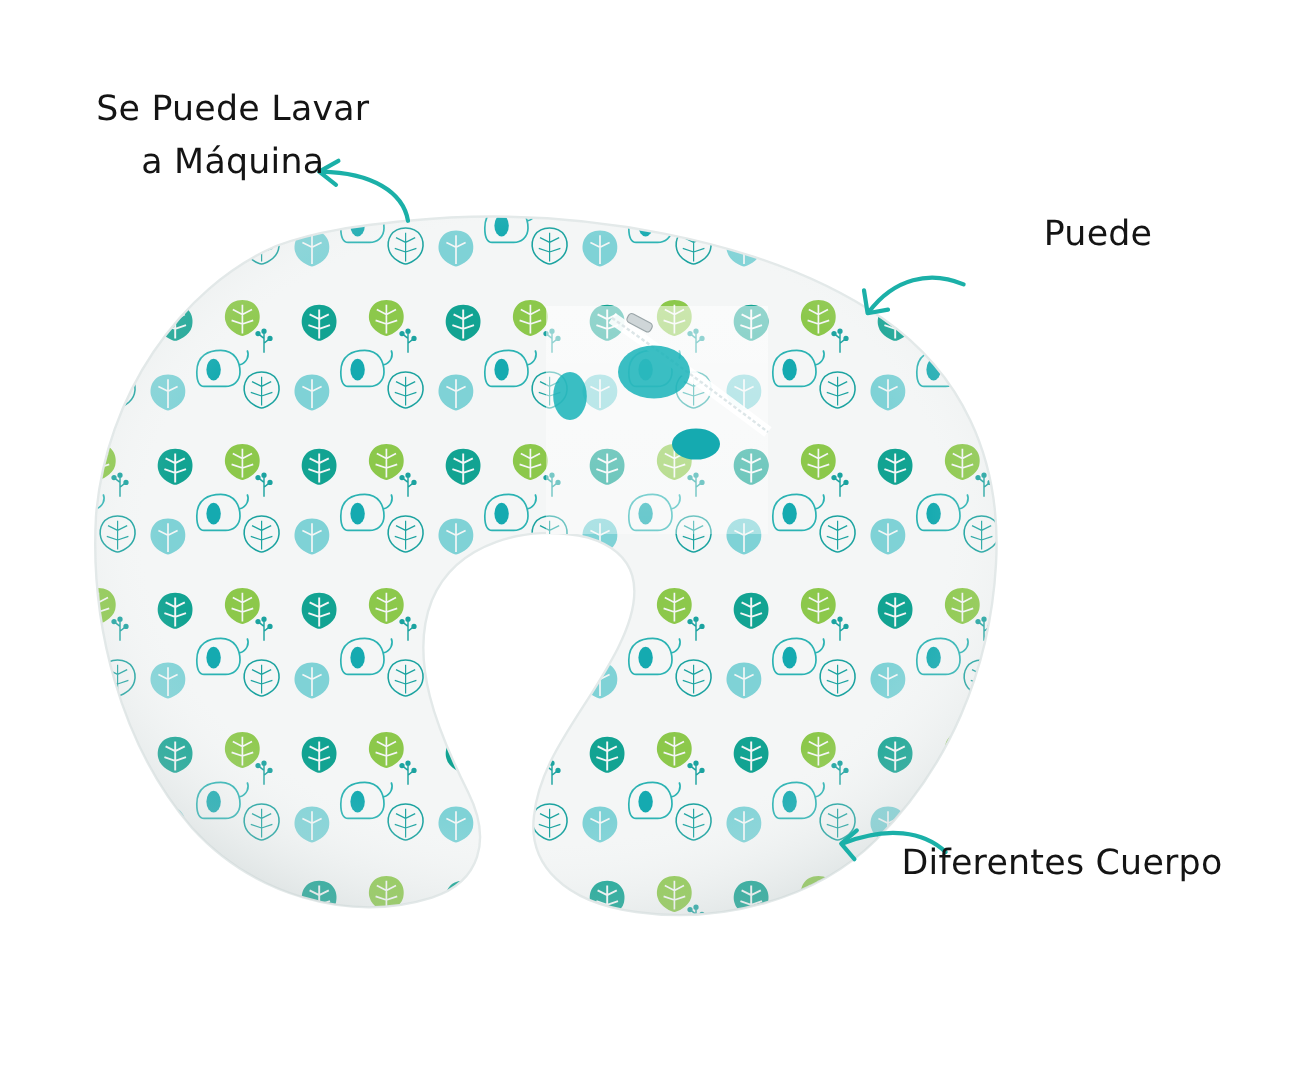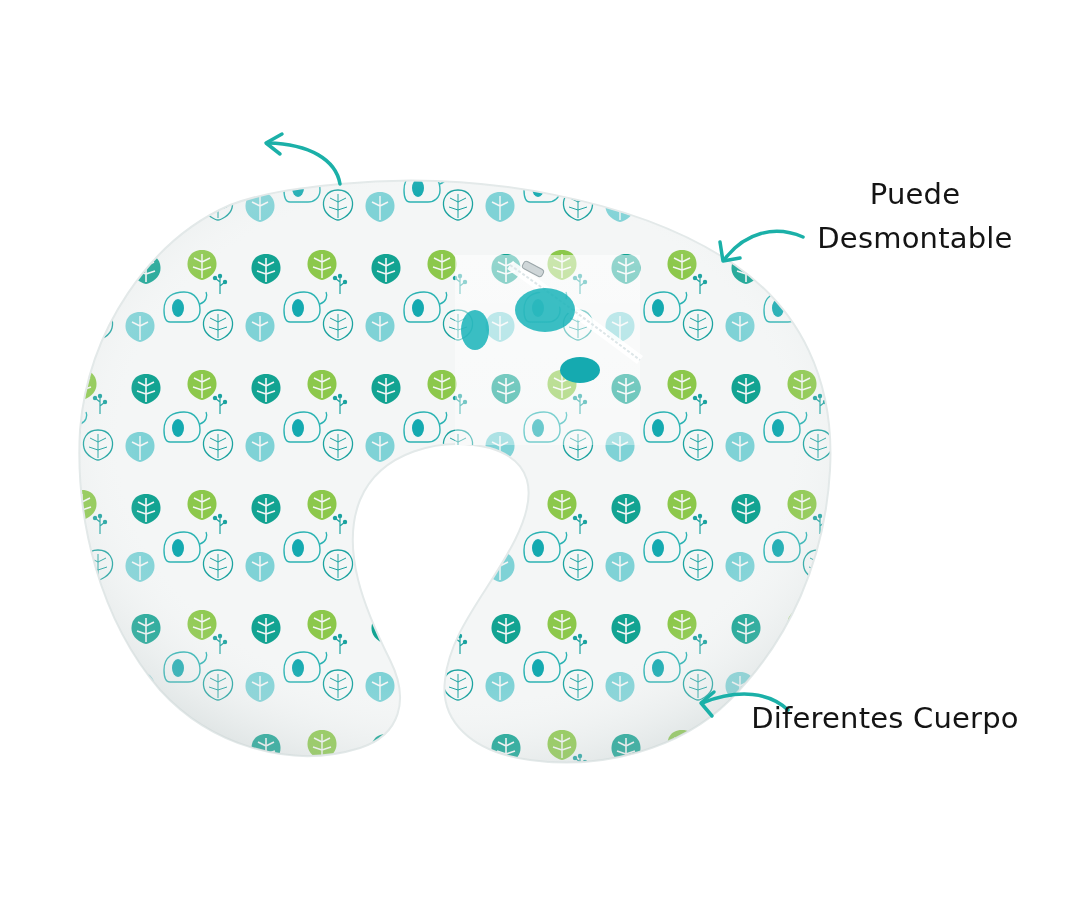--- a/index.html
+++ b/index.html
@@ -120,24 +120,25 @@
       <path d="M803 237 C775 225 745 232 724 260"></path>
       <path d="M720 242 L723 261 L740 258"></path>
     </g>
     <g fill="none" stroke="#1bb0a8" stroke-width="3.5" stroke-linecap="round" stroke-linejoin="round">
       <path d="M788 710 C770 693 740 688 702 703"></path>
       <path d="M714 692 L701 703 L712 716"></path>
     </g>
   </svg>
 
   <div class="callout" id="callout-wash">
+    <span class="line">Se Puede Lavar</span>
+    <span class="line">a Máquina</span>
   </div>
 
   <div class="callout" id="callout-cover">
     <span class="line">Puede</span>
-    <span class="line">Desmontable</span>
   </div>
 
   <div class="callout" id="callout-adapt">
     <span class="line">Diferentes Cuerpo</span>
   </div>
 
 </div>
 
 </body></html>

